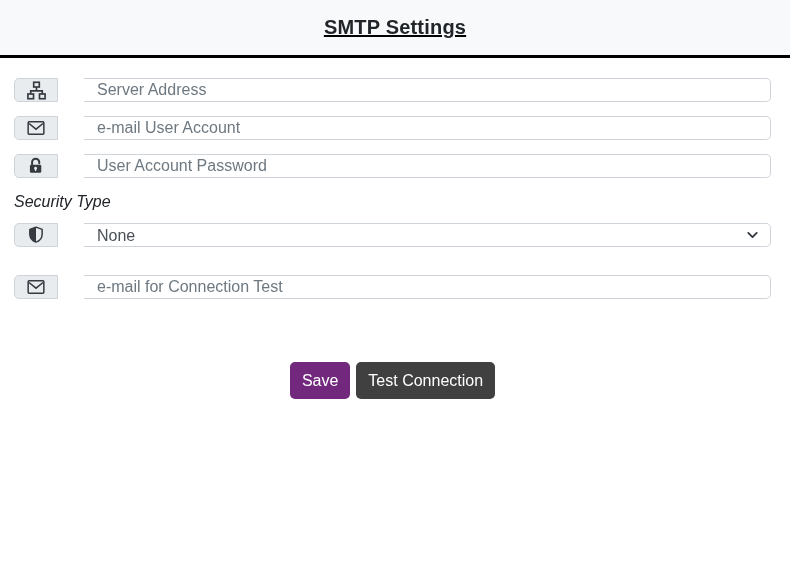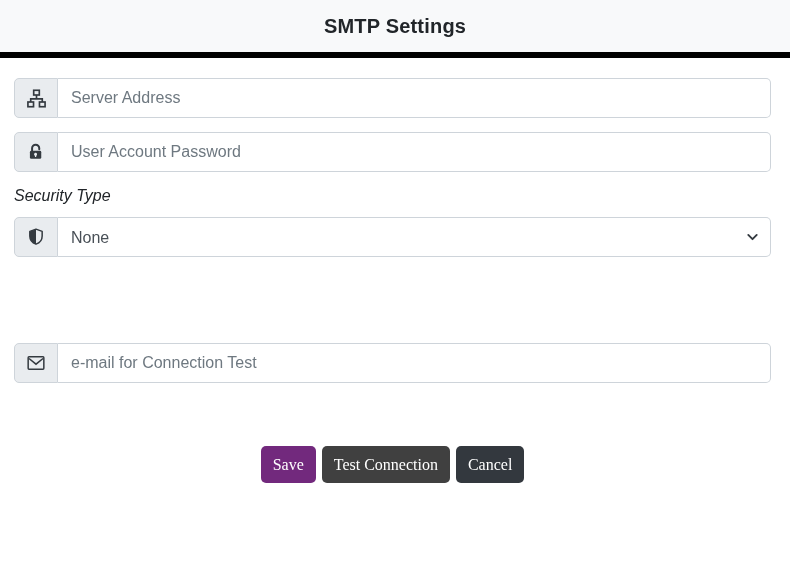--- a/index.html
+++ b/index.html
@@ -4,28 +4,28 @@
 <style>
   * { box-sizing: border-box; }
   html, body { margin: 0; padding: 0; }
   body {
     width: 790px; height: 587px; overflow: hidden;
     background: #ffffff;
     font-family: "Liberation Sans", sans-serif;
     -webkit-font-smoothing: antialiased;
   }
   .header {
-    height: 58px; background: #f8f9fa; border-bottom: 6px solid #000000;
-    display: flex; align-items: center; justify-content: center;
+    height: 58px; background: #f8f9fa; border-bottom: 3px solid #000000;
+    display: flex; align-items: center; justify-content: center; text-decoration: underline;
   }
   .header-title {
     font-size: 20px; font-weight: 700; color: #212529; letter-spacing: .2px;
   }
   .form-area { padding: 20px 19px 0 14px; }
-  .input-group { display: flex; height: 40px; margin-bottom: 14px; }
+  .input-group { display: flex; height: 24px; margin-bottom: 14px; gap: 26px; }
   .addon {
     width: 44px; flex: 0 0 44px;
     background: #e9ecef; border: 1px solid #ced4da;
     border-radius: 5px 0 0 5px;
     display: flex; align-items: center; justify-content: center;
   }
   .form-control {
     flex: 1; min-width: 0;
     border: 1px solid #ced4da; border-left: none;
     border-radius: 0 5px 5px 0;
@@ -43,28 +43,28 @@
     border: 1px solid #ced4da; border-left: none;
     border-radius: 0 5px 5px 0;
     padding: 0 16px 0 13px; font-size: 16px; color: #495057;
     font-family: inherit; outline: none; background: #fff;
     appearance: none; -webkit-appearance: none; -moz-appearance: none;
   }
   .chevron {
     position: absolute; right: 11px; top: 50%; transform: translateY(-50%);
     pointer-events: none; display: flex;
   }
-  .mt-gap { margin-top: 86px; }
+  .mt-gap { margin-top: 28px; }
   .button-row {
     display: flex; justify-content: center; align-items: center;
     gap: 6px; margin-top: 63px;
   }
   .btn {
     height: 37px; padding: 0 12px; border: none; border-radius: 5px;
-    color: #ffffff; font-size: 16px; font-family: Liberation Serif, serif; cursor: pointer;
+    color: #ffffff; font-size: 16px; font-family: Liberation Sans, sans-serif; cursor: pointer;
     display: inline-flex; align-items: center; justify-content: center;
   }
   .icon { display: flex; }
 </style>
 </head>
 <body>
 
 <div class="header">
   <div class="header-title">SMTP Settings</div>
 </div>
@@ -79,20 +79,31 @@
           <rect x="2.2" y="16" width="6.4" height="5.4"></rect>
           <rect x="15.4" y="16" width="6.4" height="5.4"></rect>
           <path d="M12 8 v4.5 M5.4 16 v-3.5 h13.2 v3.5"></path>
         </svg>
       </span>
     </div>
     <input class="form-control" type="text" placeholder="Server Address" style="">
   </div>
 
 
+  <div class="input-group">
+    <div class="addon">
+      <span class="icon">
+        <svg viewBox="0 0 24 24" width="20" height="20" fill="none" stroke="#343a40" stroke-width="1.8">
+          <rect x="2.6" y="4.6" width="18.8" height="14.8" rx="1"></rect>
+          <path d="M3.6 6.6 L12 13.4 L20.4 6.6"></path>
+        </svg>
+      </span>
+    </div>
+    <input class="form-control" type="text" placeholder="e-mail User Account" style="">
+  </div>
 
   <div class="input-group">
     <div class="addon">
       <span class="icon">
         <svg viewBox="0 0 24 24" width="20" height="20">
           <path d="M7.3 10.6 V7.6 a4.3 4.3 0 0 1 8.6 0 V8.8" fill="none" stroke="#343a40" stroke-width="2.4" stroke-linecap="round"></path>
           <rect x="4.7" y="10.6" width="13.6" height="9.6" rx="1.6" fill="#343a40"></rect>
           <circle cx="11.5" cy="14.7" r="1.7" fill="#e9ecef"></circle>
           <rect x="10.7" y="15.2" width="1.6" height="2.9" rx="0.7" fill="#e9ecef"></rect>
         </svg>
@@ -132,16 +143,15 @@
           <path d="M3.6 6.6 L12 13.4 L20.4 6.6"></path>
         </svg>
       </span>
     </div>
     <input class="form-control" type="text" placeholder="e-mail for Connection Test" style="">
   </div>
 
   <div class="button-row">
     <button class="btn" style="background: rgb(114, 41, 125);">Save</button>
     <button class="btn" style="background: #404040;">Test Connection</button>
-    <button class="btn" style="background: rgb(51, 56, 62);">Cancel</button>
   </div>
 
 </div>
 
 </body></html>

